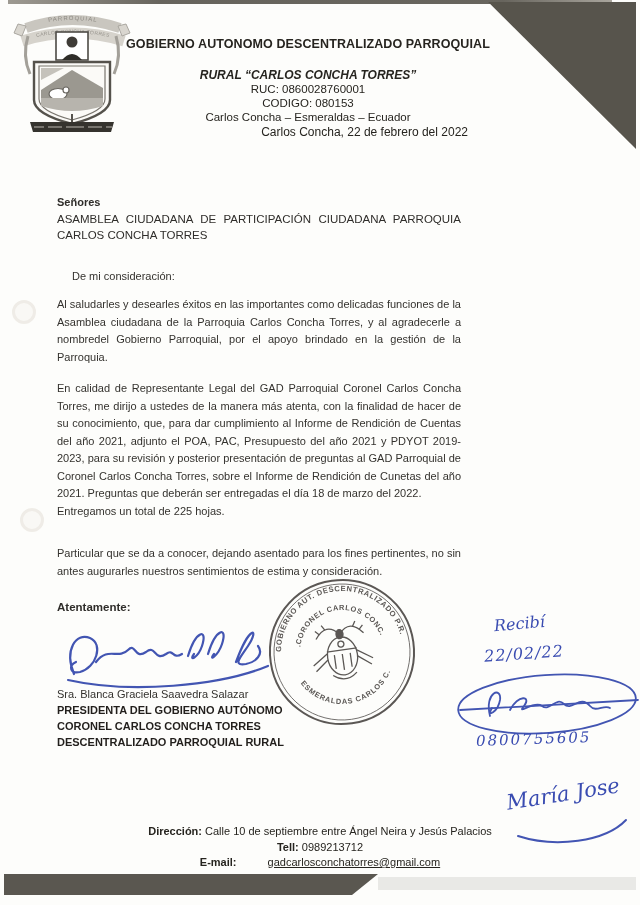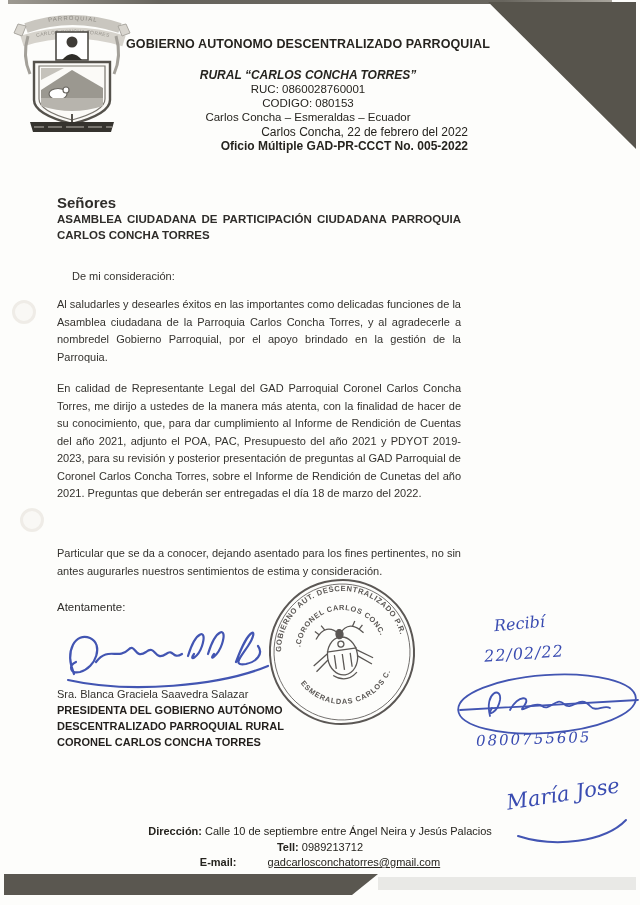--- a/index.html
+++ b/index.html
@@ -33,27 +33,27 @@
   .hdr-center b { font-weight:normal; }
   .hdr-right { position:absolute; left:138px; top:125px; width:330px; text-align:right;
     line-height:14px; color:#26241f; }
   .hdr-right .date { font-size:12px; }
   .hdr-right .oficio { font-size:12px; font-weight:bold; }
 
   
   .btxt { font-size:11px; line-height:17.5px; color:#34322e; }
   .jst { text-align:justify; }
   .recipient { position:absolute; left:57px; top:194px; width:404px; }
-  .recipient .senores { font-weight:bold; font-size:15px; line-height:17px; }
-  .recipient .addr { font-weight:bold; font-size:11.5px; line-height:16px; text-align:justify; }
+  .recipient .senores { font-weight:bold; font-size:11px; line-height:17px; }
+  .recipient .addr { font-weight:normal; font-size:11.5px; line-height:16px; text-align:justify; }
   .greeting { position:absolute; left:57px; top:268px;margin-left:15px; }
   .para1 { position:absolute; left:57px; top:296px; width:404px; }
   .para2 { position:absolute; left:57px; top:380px; width:404px; }
   .para3 { position:absolute; left:57px; top:545px; width:404px; }
-  .closing { position:absolute; left:57px; top:601px; font-weight:normal; font-size:11.5px; }
+  .closing { position:absolute; left:57px; top:601px; font-weight:bold; font-size:11.5px; }
 
   .sig-svg { position:absolute; left:60px; top:616px; }
   .stamp { position:absolute; left:260px; top:570px; opacity:.88; }
 
   .signer { position:absolute; left:57px; top:686px; line-height:16px; }
   .signer .name { font-size:11px; color:#34322e; }
   .signer .t { font-weight:bold; font-size:11px; color:#221f1c; }
 
   
   .ink { color:#3a4cb1; font-family:"DejaVu Serif", serif; font-style:italic; }
@@ -118,33 +118,33 @@
 
   <div class="hdr-center">
     <div class="l1">GOBIERNO AUTONOMO DESCENTRALIZADO PARROQUIAL</div>
     <div class="l2">RURAL “CARLOS CONCHA TORRES”</div>
     <div class="l4"><b>RUC:</b> <span>0860028760001</span></div>
     <div class="l5"><b>CODIGO:</b> <span>080153</span></div>
     <div class="l6">Carlos Concha – Esmeraldas – Ecuador</div>
   </div>
   <div class="hdr-right">
     <div class="date">Carlos Concha, 22 de febrero del 2022</div>
-    <div class="oficio">Oficio Múltiple GAD-PR-CCCT No. 005-2022</div>
   </div>
 
   <div class="recipient">
     <div class="senores">Señores</div>
     <div class="addr">ASAMBLEA CIUDADANA DE PARTICIPACIÓN CIUDADANA PARROQUIA CARLOS CONCHA TORRES</div>
   </div>
 
   <div class="greeting btxt">De mi consideración:</div>
 
   <div class="para1 btxt jst">Al saludarles y desearles éxitos en las importantes como delicadas funciones de la Asamblea ciudadana de la Parroquia Carlos Concha Torres, y al agradecerle a nombredel Gobierno Parroquial, por el apoyo brindado en la gestión de la Parroquia.</div>
   <div class="para2">
     <div class="btxt jst">En calidad de Representante Legal del GAD Parroquial Coronel Carlos Concha Torres, me dirijo a ustedes de la manera más atenta, con la finalidad de hacer de su conocimiento, que, para dar cumplimiento al Informe de Rendición de Cuentas del año 2021, adjunto el POA, PAC, Presupuesto del año 2021 y PDYOT 2019-2023, para su revisión y posterior presentación de preguntas al GAD Parroquial de Coronel Carlos Concha Torres, sobre el Informe de Rendición de Cunetas del año 2021. Preguntas que deberán ser entregadas el día 18 de marzo del 2022.</div>
+    <div class="btxt">Entregamos un total de 225 hojas.</div>
   </div>
   <div class="para3 btxt jst">Particular que se da a conocer, dejando asentado para los fines pertinentes, no sin antes augurarles nuestros sentimientos de estima y consideración.</div>
 
   <div class="closing">Atentamente:</div>
 
   <svg class="sig-svg" width="220" height="82" viewBox="0 0 220 82">
     <g stroke="#3347ac" stroke-width="2.2" fill="none" stroke-linecap="round" opacity=".92">
       <path d="M14,58 C4,34 16,16 30,22 C44,28 36,52 20,56 C10,58 8,50 16,46"></path>
       <path d="M36,46 C48,30 58,44 68,34 C76,26 74,44 86,36 C96,28 94,46 106,38 C114,32 112,44 122,38"></path>
       <path d="M128,40 C136,14 148,12 142,30 C138,42 128,46 134,38"></path>
@@ -183,22 +183,22 @@
         <circle cx="0" cy="-8" r="3"></circle>
         <path d="M-15,0 L-30,10 M-15,6 L-28,16 M15,0 L30,10 M15,6 L28,16"></path>
         <path d="M-12,22 Q0,32 12,22"></path>
       </g>
     </g>
   </svg>
 
   <div class="signer">
     <div class="name">Sra. Blanca Graciela Saavedra Salazar</div>
     <div class="t">PRESIDENTA DEL GOBIERNO AUTÓNOMO</div>
+    <div class="t">CORONEL CARLOS CONCHA TORRES</div>
     <div class="t">DESCENTRALIZADO PARROQUIAL RURAL</div>
-    <div class="t">CORONEL CARLOS CONCHA TORRES</div>
   </div>
 
   <div class="hw-recibi ink">Recibí</div>
   <div class="hw-date ink">22/02/22</div>
   <svg class="hw-circle" width="192" height="80" viewBox="0 0 192 80">
     <g stroke="#3347ac" stroke-width="1.8" fill="none" stroke-linecap="round" opacity=".92">
       <ellipse cx="95" cy="38" rx="89" ry="29" transform="rotate(-4 95 38)"></ellipse>
       <path d="M38,50 C32,26 50,20 48,34 C46,46 34,52 40,42"></path>
       <path d="M58,44 C66,28 80,30 72,40 C64,50 82,34 90,40 C98,46 104,30 112,38 C120,46 128,28 138,40 C144,47 152,38 158,42"></path>
       <path d="M8,44 L186,34"></path>

